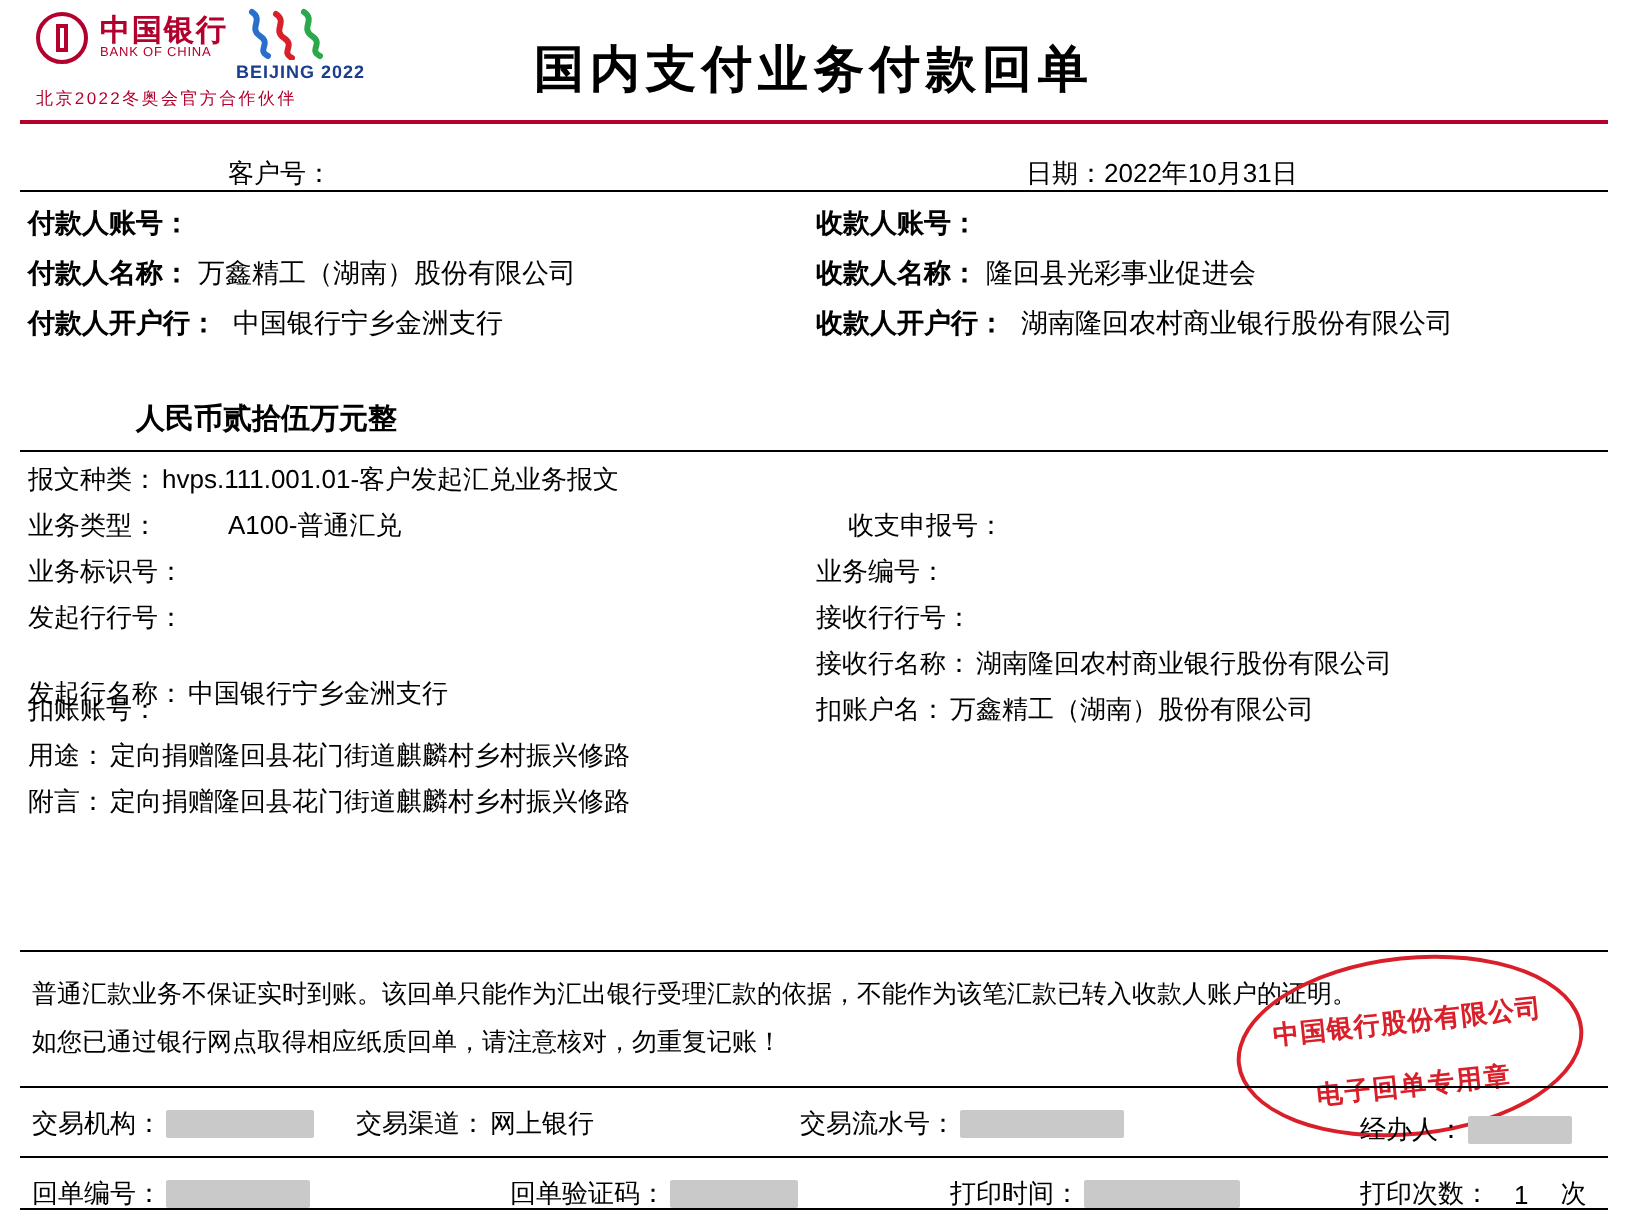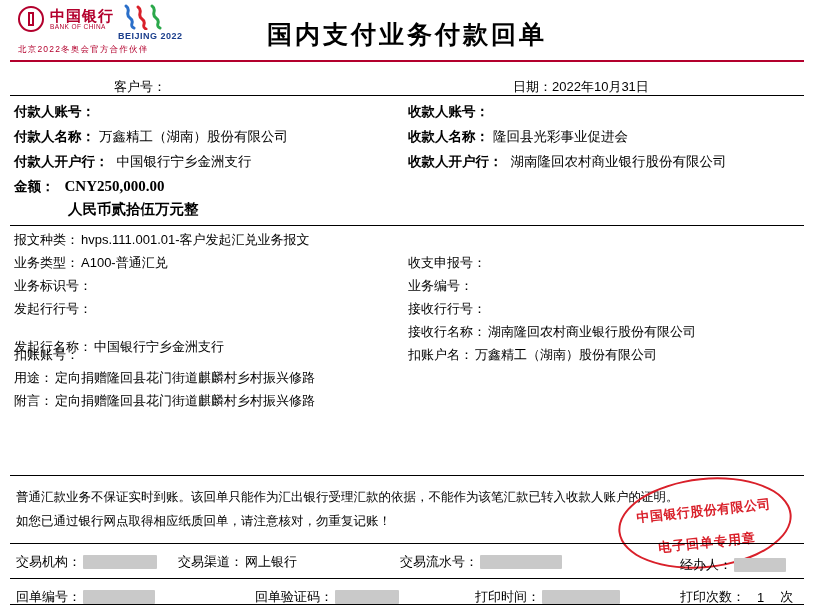--- a/index.html
+++ b/index.html
@@ -273,35 +273,31 @@
 
   <div class="row" style="left:14px; top:153px;">
     <span class="lbl">付款人开户行：</span>
     <span class="val" style="margin-left:8px;">中国银行宁乡金洲支行</span>
   </div>
   <div class="row" style="left:408px; top:153px;">
     <span class="lbl">收款人开户行：</span>
     <span class="val" style="margin-left:8px;">湖南隆回农村商业银行股份有限公司</span>
   </div>
 
-  <div class="row" style="left:14px; top:178px;">
-    <span class="lbl">金额：</span>
-    <span class="amount-num" style="margin-left:10px;">CNY250,000.00</span>
-  </div>
   <div class="row" style="left:68px; top:200px;">
     <span class="amount-cn">人民币贰拾伍万元整</span>
   </div>
 
   <div class="rule" style="top:225px;"></div>
 
   <div class="row" style="left:14px; top:231px;">
     <span class="lbl-n">报文种类：</span>
     <span class="val-n" style="margin-left:2px;">hvps.111.001.01-客户发起汇兑业务报文</span>
   </div>
-  <div class="row" style="left:14px; top:254px;">
+  <div class="row" style="left:14px; top:254px;gap:33px;">
     <span class="lbl-n">业务类型：</span>
     <span class="val-n" style="margin-left:2px;">A100-普通汇兑</span>
   </div>
   <div class="row" style="left:14px; top:277px;">
     <span class="lbl-n">业务标识号：</span>
     <span class="val-n"></span>
   </div>
   <div class="row" style="left:14px; top:300px;">
     <span class="lbl-n">发起行行号：</span>
     <span class="val-n"></span>
@@ -316,21 +312,21 @@
   </div>
   <div class="row" style="left:14px; top:369px;">
     <span class="lbl-n">用途：</span>
     <span class="val-n" style="margin-left:2px;">定向捐赠隆回县花门街道麒麟村乡村振兴修路</span>
   </div>
   <div class="row" style="left:14px; top:392px;">
     <span class="lbl-n">附言：</span>
     <span class="val-n" style="margin-left:2px;">定向捐赠隆回县花门街道麒麟村乡村振兴修路</span>
   </div>
 
-  <div class="row" style="left:408px; top:254px;text-align:right;">
+  <div class="row" style="left:424px; top:254px;text-align:right;">
     <span class="lbl-n">收支申报号：</span>
     <span class="val-n"></span>
   </div>
   <div class="row" style="left:408px; top:277px;text-align:center;">
     <span class="lbl-n">业务编号：</span>
     <span class="val-n"></span>
   </div>
   <div class="row" style="left:408px; top:300px;">
     <span class="lbl-n">接收行行号：</span>
     <span class="val-n"></span>

